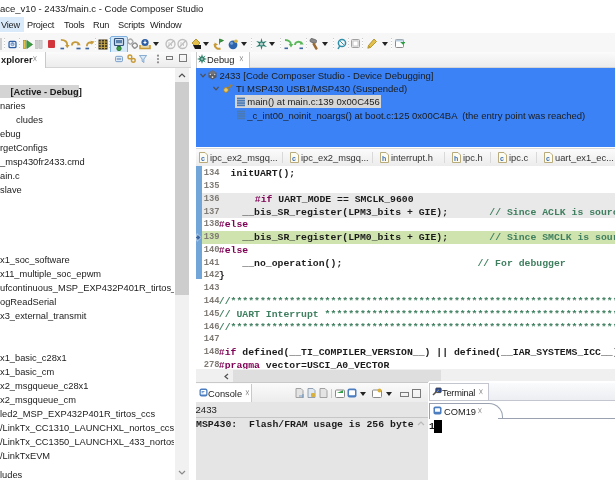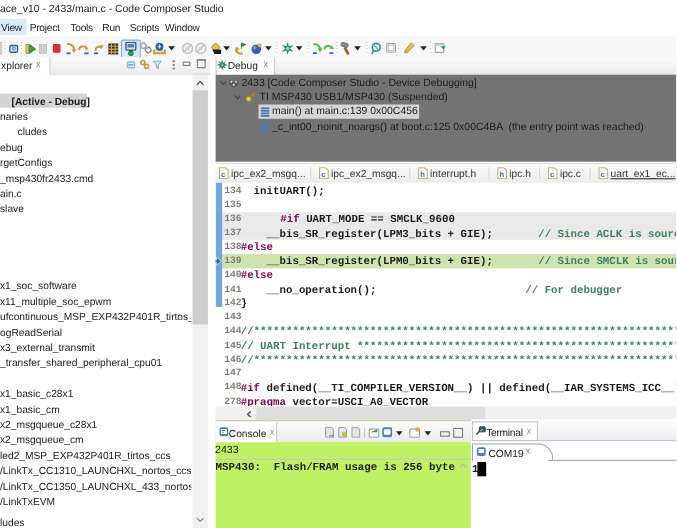--- a/index.html
+++ b/index.html
@@ -161,21 +161,21 @@
       <div class="abs tri" style="left:381.6px;top:42px;"></div>
       <svg class="abs" style="left:395px;top:38px;" width="10" height="11" viewBox="0 0 10 11">
         <rect x="0.5" y="1.5" width="8" height="8" rx="1" fill="#fff" stroke="#8a8a8a"></rect>
         <rect x="0.5" y="1.5" width="8" height="2" fill="#b8cce0"></rect>
         <path d="M6 6 L10 6 L10 2 Z" fill="#2f9e44" transform="rotate(45 8 4)"></path>
       </svg>
     </div>
 
 <div class="abs" style="left:0;top:52px;width:191px;height:15px;background:linear-gradient(#fbfbfb,#ececec);border-bottom:1px solid #d4d4d4;"></div>
 <div class="abs" style="left:0;top:52px;width:45px;height:16px;background:#ffffff;border-right:1px solid #c9c9c9;"></div>
-<div class="abs ui" style="left:1px;top:55px;">xplorer</div>
+<div class="abs ui" style="left:1px;top:55px;font-weight:bold;">xplorer</div>
 <div class="abs ui" style="left:32.5px;top:54px;color:#7b7b7b;font-size:9px;">☓</div>
 <div class="abs" id="pex-toolbar">
       <svg class="abs" style="left:115px;top:54.5px;" width="8" height="8" viewBox="0 0 9 9">
         <rect x="0.5" y="1.5" width="8" height="6" rx="1.5" fill="#dcebf8" stroke="#6c95c4"></rect>
         <rect x="2" y="4" width="5" height="1" fill="#44689a"></rect>
       </svg>
       <svg class="abs" style="left:127px;top:53.5px;" width="9" height="9" viewBox="0 0 10 10">
         <circle cx="3.2" cy="3.2" r="2.1" fill="none" stroke="#c89b38" stroke-width="1.6"></circle>
         <circle cx="7" cy="7" r="2.1" fill="none" stroke="#c89b38" stroke-width="1.6"></circle>
       </svg>
@@ -200,21 +200,20 @@
   <div class="abs ui" style="left:0;top:61px;">ebug</div>
   <div class="abs ui" style="left:0;top:75px;">rgetConfigs</div>
   <div class="abs ui" style="left:0;top:89px;">_msp430fr2433.cmd</div>
   <div class="abs ui" style="left:0;top:103px;">ain.c</div>
   <div class="abs ui" style="left:0;top:117px;">slave</div>
   <div class="abs ui" style="left:0;top:187px;">x1_soc_software</div>
   <div class="abs ui" style="left:0;top:201px;">x11_multiple_soc_epwm</div>
   <div class="abs ui" style="left:0;top:215px;">ufcontinuous_MSP_EXP432P401R_tirtos_cc</div>
   <div class="abs ui" style="left:0;top:229px;">ogReadSerial</div>
   <div class="abs ui" style="left:0;top:243px;">x3_external_transmit</div>
-  <div class="abs ui" style="left:0;top:257px;">_transfer_shared_peripheral_cpu01</div>
   <div class="abs ui" style="left:0;top:285px;">x1_basic_c28x1</div>
   <div class="abs ui" style="left:0;top:299px;">x1_basic_cm</div>
   <div class="abs ui" style="left:0;top:313px;">x2_msgqueue_c28x1</div>
   <div class="abs ui" style="left:0;top:327px;">x2_msgqueue_cm</div>
   <div class="abs ui" style="left:0;top:341px;">led2_MSP_EXP432P401R_tirtos_ccs</div>
   <div class="abs ui" style="left:0;top:355px;">/LinkTx_CC1310_LAUNCHXL_nortos_ccs</div>
   <div class="abs ui" style="left:0;top:369px;">/LinkTx_CC1350_LAUNCHXL_433_nortos_cc</div>
   <div class="abs ui" style="left:0;top:383px;">/LinkTxEVM</div>
   <div class="abs ui" style="left:0;top:402px;">ludes</div>
 </div>
@@ -230,21 +229,21 @@
 
 <div class="abs" style="left:196px;top:52px;width:419px;height:15px;background:linear-gradient(#fbfbfb,#ececec);border-bottom:1px solid #d4d4d4;"></div>
 <div class="abs" style="left:196px;top:52px;width:52px;height:16px;background:#ffffff;border-right:1px solid #c9c9c9;border-left:1px solid #c9c9c9;"></div>
 <svg class="abs" style="left:197px;top:54px;" width="10" height="10" viewBox="0 0 10 10">
       <path d="M5 0 L6 3 L8.5 1.5 L7 4 L10 5 L7 6 L8.5 8.5 L6 7 L5 10 L4 7 L1.5 8.5 L3 6 L0 5 L3 4 L1.5 1.5 L4 3 Z" fill="#2f7d68"></path>
       <circle cx="5" cy="5" r="1.3" fill="#8fb5a8"></circle>
     </svg>
 <div class="abs ui" style="left:207px;top:55px;">Debug</div>
 <div class="abs ui" style="left:239px;top:54px;color:#7b7b7b;font-size:9px;">☓</div>
 
-<div class="abs" style="left:196px;top:68px;width:419px;height:79px;background:#737373;font-size:9.5px;" id="debugtree">
+<div class="abs" style="left:196px;top:68px;width:419px;height:79px;background:#3b82f6;font-size:9.5px;" id="debugtree">
 
   <div class="abs" style="left:38.8px;top:26.5px;width:146px;height:13px;background:#d6d6d6;"></div>
   <svg class="abs" style="left:3.5px;top:4.5px;" width="6" height="5" viewBox="0 0 7 5">
         <path d="M0.5 0.5 L3.5 4 L6.5 0.5" stroke="#4d4d4d" fill="none" stroke-width="1.4"></path>
       </svg>
   <svg class="abs" style="left:11.5px;top:2px;" width="9" height="10" viewBox="0 0 10 11">
         <path d="M5 0.5 L9.5 3 L9.5 8 L5 10.5 L0.5 8 L0.5 3 Z" fill="#595a5e"></path>
         <path d="M0.5 3 L5 5.5 L9.5 3 L5 0.5 Z" fill="#737479"></path>
         <circle cx="5" cy="7.8" r="1" fill="#e8e8e8"></circle>
         <circle cx="2.6" cy="5" r="0.9" fill="#dadada"></circle>
@@ -303,21 +302,21 @@
       <div class="abs ui" style="left:267px;top:4px;color:#333;">ipc.h</div>
       <svg class="abs" style="left:302px;top:3px;" width="9" height="11" viewBox="0 0 9 11">
         <path d="M0.5 0.5 L6 0.5 L8.5 3 L8.5 10.5 L0.5 10.5 Z" fill="#fdfcf2" stroke="#b9ab7a" stroke-width="1"></path>
         <text x="2" y="9" font-size="7" font-weight="bold" fill="#3b6fb5" font-family="Liberation Sans">c</text>
       </svg>
       <div class="abs ui" style="left:313px;top:4px;color:#333;">ipc.c</div>
       <svg class="abs" style="left:348px;top:3px;" width="9" height="11" viewBox="0 0 9 11">
         <path d="M0.5 0.5 L6 0.5 L8.5 3 L8.5 10.5 L0.5 10.5 Z" fill="#fdfcf2" stroke="#b9ab7a" stroke-width="1"></path>
         <text x="2" y="9" font-size="7" font-weight="bold" fill="#3b6fb5" font-family="Liberation Sans">c</text>
       </svg>
-      <div class="abs ui" style="left:359px;top:4px;color:#333;text-decoration:underline;">uart_ex1_ec...</div>
+      <div class="abs ui" style="left:359px;top:4px;color:#333;">uart_ex1_ec...</div>
     </div>
 
 <div class="abs" style="left:196px;top:166px;width:419px;height:203px;background:#fff;overflow:hidden;" id="editor">
 
   <div class="abs" style="left:6px;top:26.8px;width:413px;height:25.6px;background:#e9e9e9;"></div>
 
   <div class="abs" style="left:6px;top:65.2px;width:413px;height:12.9px;background:#cfe3af;"></div>
 
   <div class="abs" style="left:0;top:0;width:6px;height:113px;background:#72a5d8;"></div>
 
@@ -361,21 +360,21 @@
         <div class="abs mono" style="left:22.8px;top:193.85px;"><span style="color:#7f0055;">#pragma</span> vector=USCI_A0_VECTOR</div>
       </div>
 </div>
 
 <div class="abs" style="left:196px;top:369px;width:419px;height:13px;background:#f0f0f0;"></div>
 <div class="abs" style="left:233px;top:370px;width:208px;height:12px;background:#dedede;"></div>
 <svg class="abs" style="left:224px;top:372.5px;" width="5" height="7" viewBox="0 0 5 7">
       <path d="M4 1 L1 3.5 L4 6" stroke="#505050" fill="none" stroke-width="1.2"></path>
     </svg>
 
-<div class="abs" style="left:196px;top:382px;width:232px;height:98px;background:#bef264;border-top:1px solid #c9c9c9;" id="console">
+<div class="abs" style="left:196px;top:382px;width:232px;height:98px;background:#e5e5e5;border-top:1px solid #c9c9c9;" id="console">
   <div class="abs" style="left:0;top:0;width:232px;height:19px;background:linear-gradient(#fbfbfb,#ececec);"></div>
   <div class="abs" style="left:0;top:1px;width:55px;height:18px;background:#fff;border-right:1px solid #c9c9c9;"></div>
   <svg class="abs" style="left:3px;top:5px;" width="9" height="9" viewBox="0 0 9 9">
         <rect x="0.5" y="0.5" width="8" height="8" rx="2" fill="#4d7fc0"></rect>
         <rect x="1.8" y="2" width="5.4" height="4.6" rx="0.7" fill="#fff"></rect>
         <rect x="2.5" y="3" width="3" height="0.8" fill="#4d7fc0"></rect>
         <rect x="2.5" y="4.4" width="2" height="0.8" fill="#4d7fc0"></rect>
       </svg>
   <div class="abs ui" style="left:12px;top:6px;">Console</div>
   <div class="abs ui" style="left:49px;top:5px;color:#7b7b7b;font-size:9px;">☓</div>

